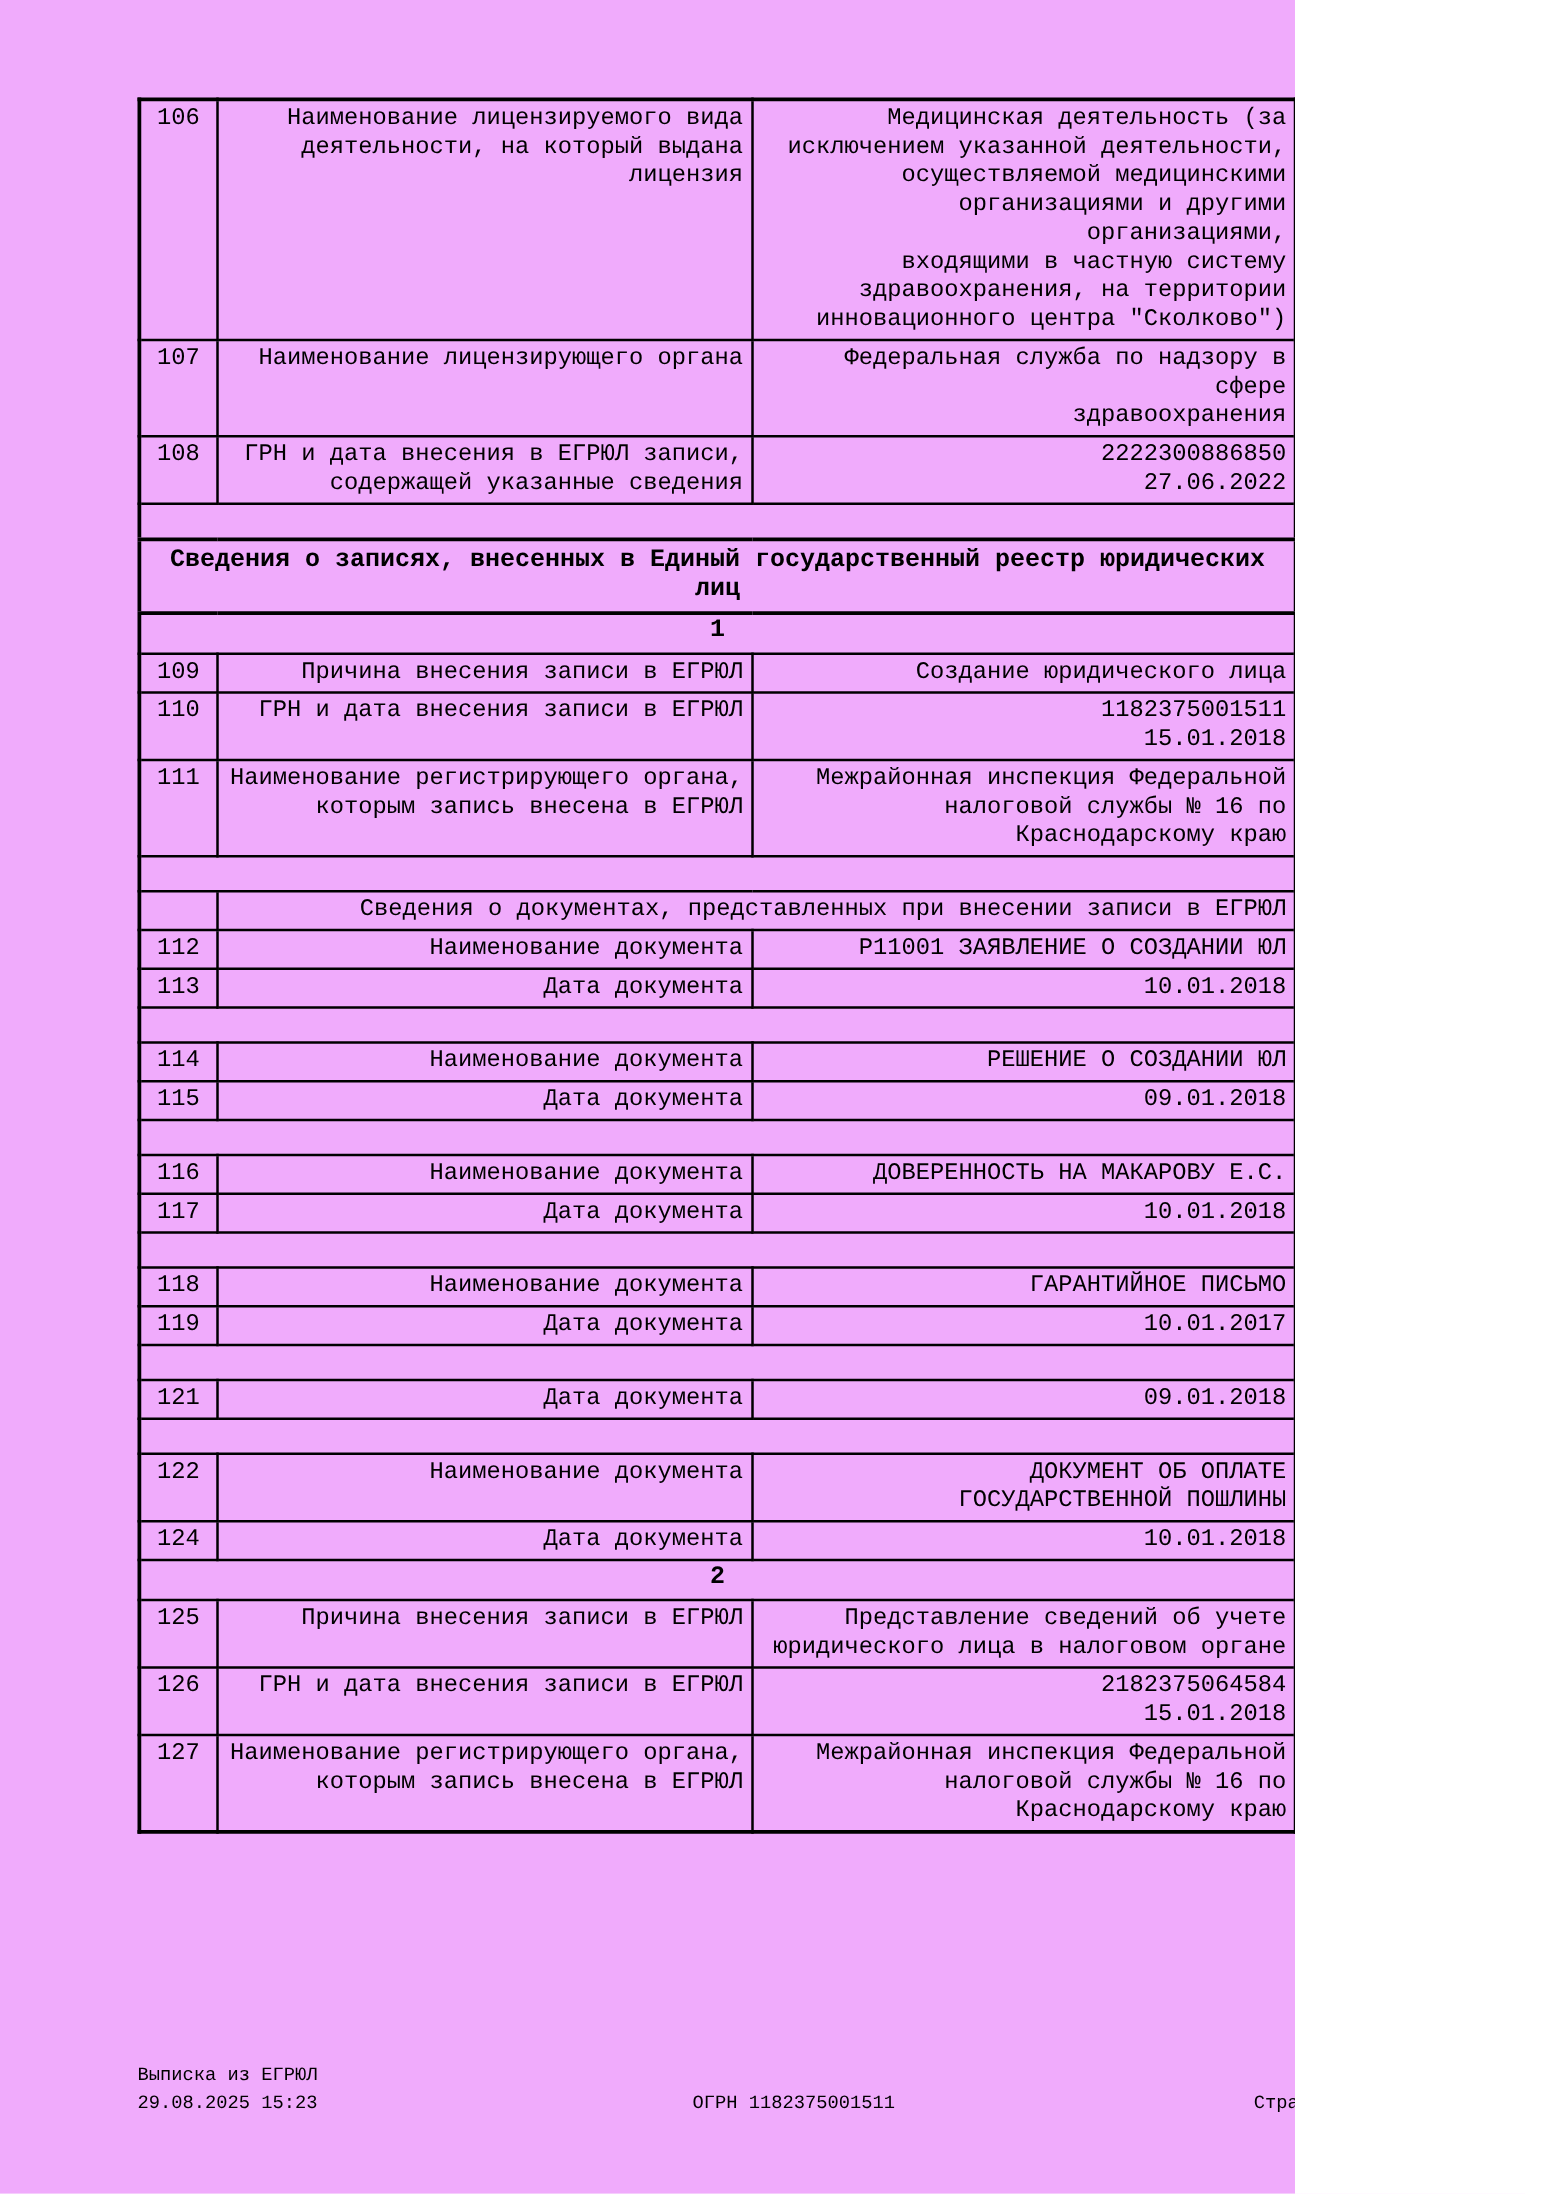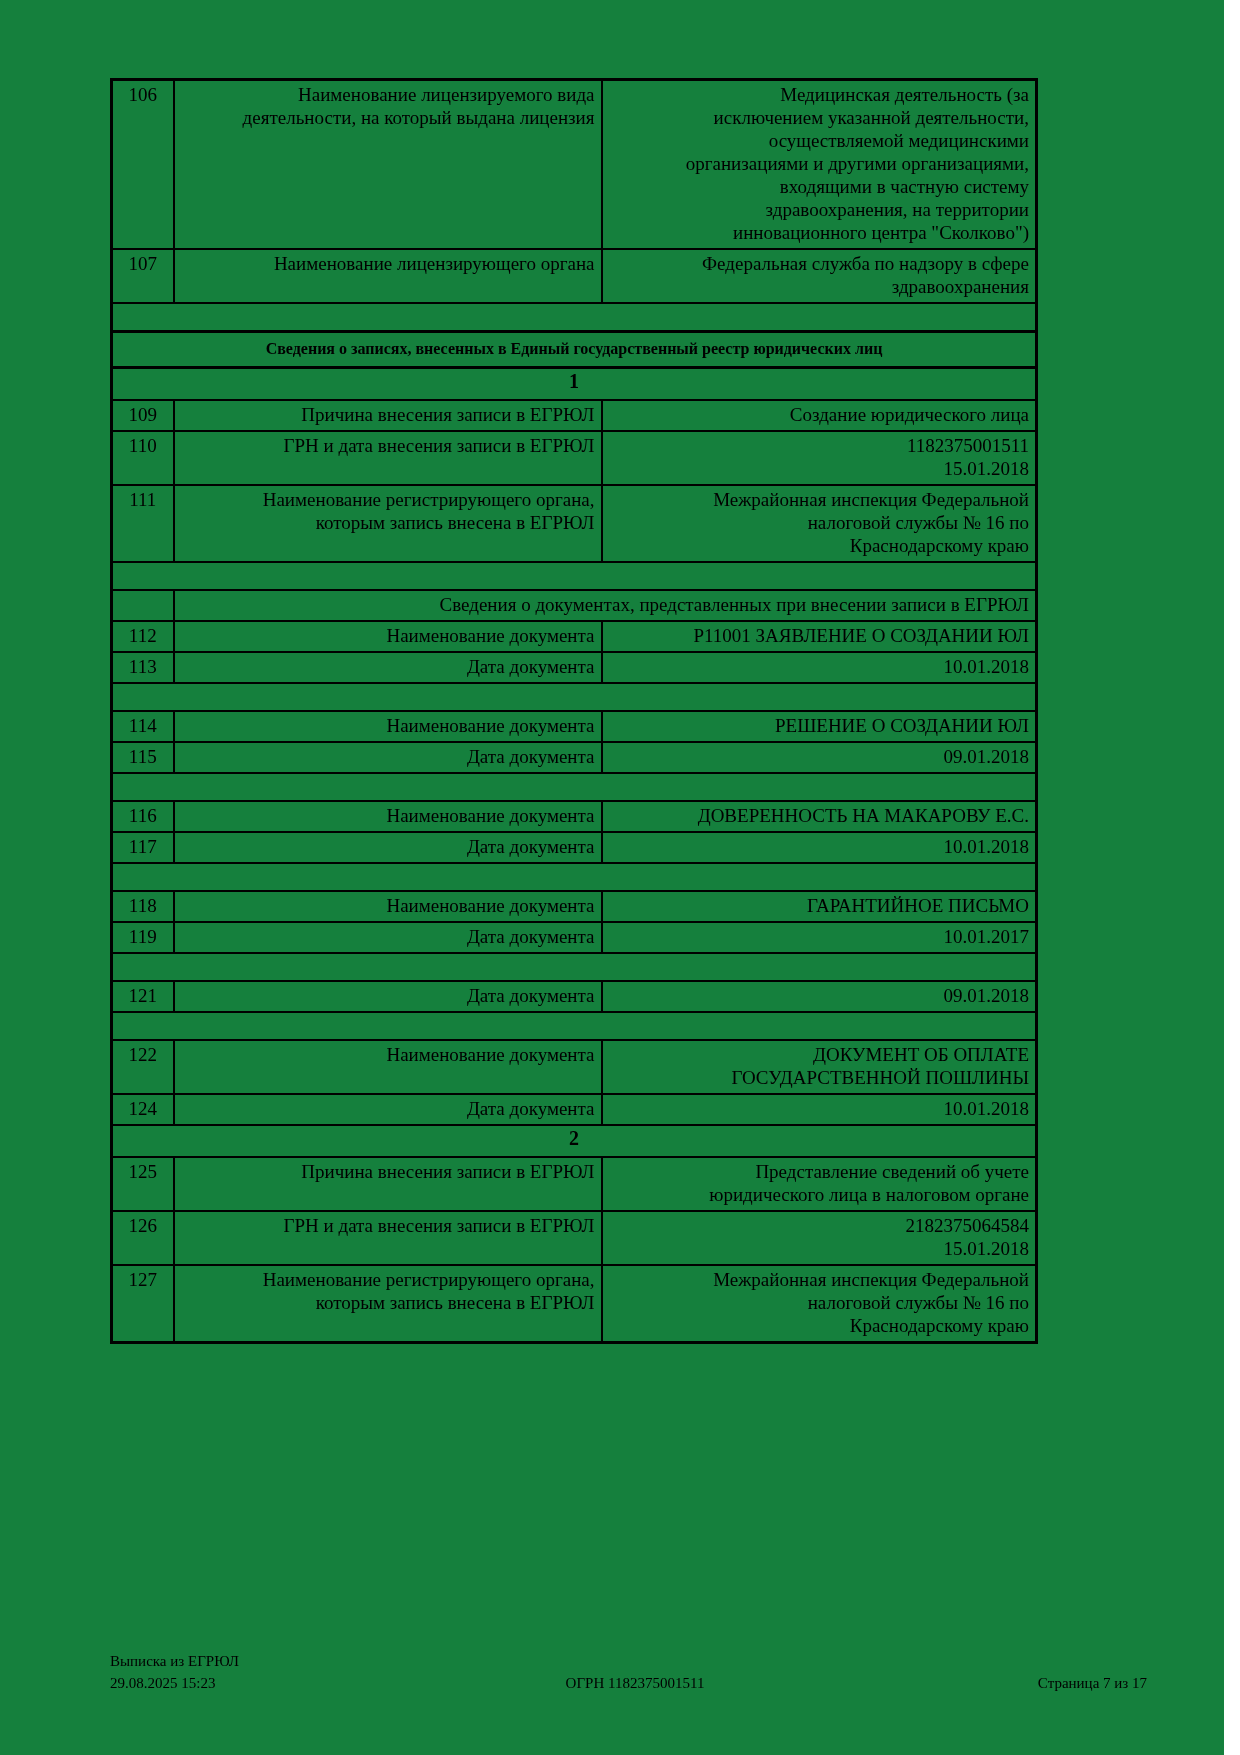--- a/index.html
+++ b/index.html
@@ -1,21 +1,21 @@
 <!DOCTYPE html>
 <html lang="ru"><head>
 <meta charset="utf-8">
 <style>
   html, body { margin: 0; padding: 0; background: #ffffff; }
   .page {
     position: relative;
-    width: 1224px;
+    width: 1036px;
     height: 1755px;
-    background: #15803d;
-    font-family: Liberation Serif, serif;
+    background: #f0abfc;
+    font-family: Liberation Mono, monospace;
     color: #000000;
     overflow: hidden;
   }
 
   table.doc-table {
     position: absolute;
     left: 110px;
     top: 78px;
     width: 925px;
     border-collapse: collapse;
@@ -35,21 +35,21 @@
   }
   .cell-num { text-align: center; padding-left: 2px; padding-right: 2px; }
   .cell-label, .cell-value, .cell-subheader { white-space: pre-line; text-align: right; }
 
   tr.row-spacer td { height: 26px; padding: 0; }
 
   tr.row-section td {
     border-top: 3px solid #000;
     border-bottom: 3px solid #000;
     font-weight: bold;
-    font-size: 16px;
+    font-size: 20px;
     text-align: center;
     padding: 4px 4px 6px 4px;
   }
 
   tr.row-recnum td {
     font-weight: bold;
     font-size: 20px;
     text-align: center;
     height: 26px;
     padding: 1px 4px 3px 4px;
@@ -90,20 +90,27 @@
 входящими в частную систему
 здравоохранения, на территории
 инновационного центра "Сколково")</td>
         </tr>
         <tr class="row-data">
           <td class="cell-num">107</td>
           <td class="cell-label">Наименование лицензирующего органа</td>
           <td class="cell-value">Федеральная служба по надзору в сфере
 здравоохранения</td>
         </tr>
+        <tr class="row-data">
+          <td class="cell-num">108</td>
+          <td class="cell-label">ГРН и дата внесения в ЕГРЮЛ записи,
+содержащей указанные сведения</td>
+          <td class="cell-value">2222300886850
+27.06.2022</td>
+        </tr>
         <tr class="row-spacer">
           <td class="cell-spacer" colspan="3"></td>
         </tr>
         <tr class="row-section">
           <td class="cell-section" colspan="3">Сведения о записях, внесенных в Единый государственный реестр юридических лиц</td>
         </tr>
         <tr class="row-recnum">
           <td class="cell-recnum" colspan="3">1</td>
         </tr>
         <tr class="row-data">

